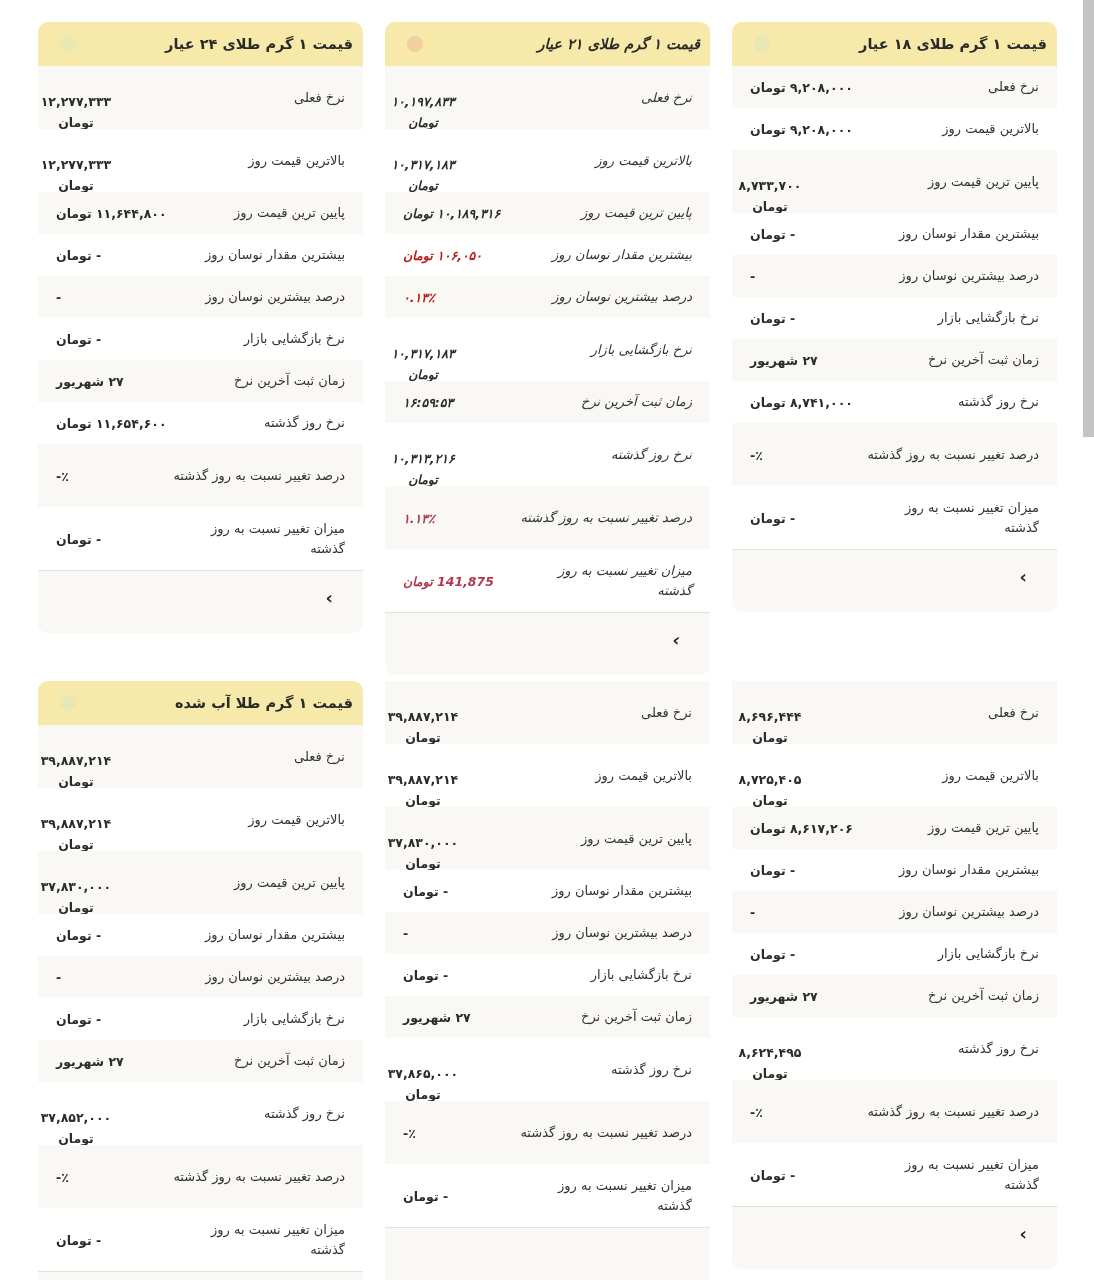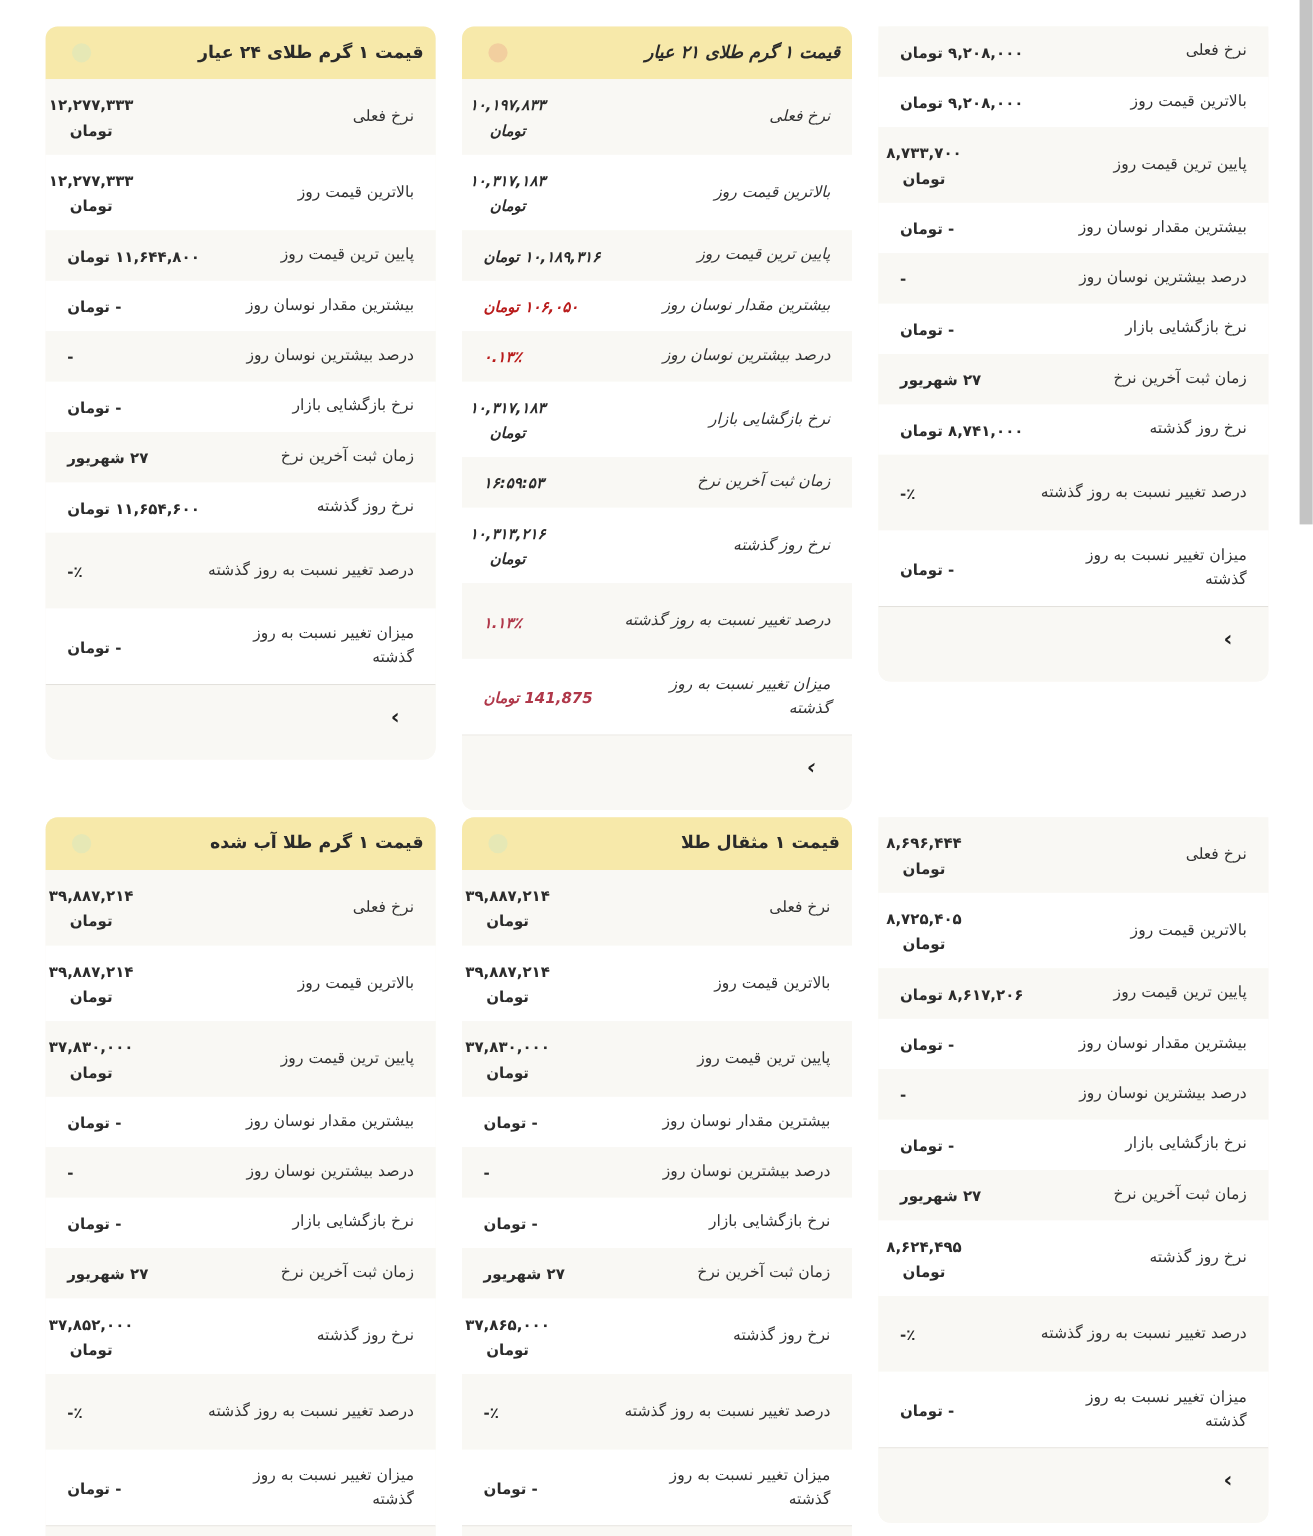--- a/index.html
+++ b/index.html
@@ -37,21 +37,21 @@
     padding-right:18px; box-sizing:border-box; line-height:20px;
     text-align:right;
   }
   .row-label.wrap { padding-right:18px; }
   .row-value {
     flex:1; font-size:12.5px; font-weight:bold; color:#2b2b2b;
     text-align:right; line-height:21px;
     padding-left:0;
     position:relative;
   }
-  .val-wrap { position:absolute; left:-4px; width:84px; text-align:center; direction:rtl; }
+  .val-wrap { position:absolute; left:-4px; width:84px; text-align:center; direction:rtl;margin-top:14px; }
   .val-single { position:absolute; left:18px; direction:rtl; white-space:nowrap; }
   .green { color:#b91c1c; }
   .red { color:#b0384a; }
   .card-footer {
     height:62px; border-top:1px solid #e3e1dc;
     background:#f9f8f4; border-radius:0 0 10px 10px;
     position:relative;
   }
   .chevron {
     position:absolute; right:30px; top:16px;
@@ -59,20 +59,24 @@
   }
   .scrollbar-thumb {
     position:absolute; right:0; top:0; width:11px; height:437px;
     background:#c4c4c4;
   }
 </style>
 </head>
 <body>
 
 <div class="card" style="left:732px; top:22px;">
+    <div class="card-header">
+      <span class="card-title">قیمت ۱ گرم طلای ۱۸ عیار</span>
+      <span class="status-dot" style="background:#e6e8b5"></span>
+    </div>
     <div class="rows">
       <div class="row odd">
         <div class="row-label">نرخ فعلی</div>
         <div class="row-value">
           <span class="val-single" style="top:-10px">۹,۲۰۸,۰۰۰ تومان</span>
         </div>
       </div>
       <div class="row even">
         <div class="row-label">بالاترین قیمت روز</div>
         <div class="row-value">
@@ -369,24 +373,20 @@
           <span class="val-single" style="top:-10px">- تومان</span>
         </div>
       </div>
     </div>
     <div class="card-footer">
       <span class="chevron">‹</span>
     </div>
   </div>
 
 <div class="card" style="left:385px; top:681px;">
-    <div class="card-header">
-      <span class="card-title">قیمت ۱ مثقال طلا</span>
-      <span class="status-dot" style="background:#e6e8b5"></span>
-    </div>
     <div class="rows">
       <div class="row odd tall">
         <div class="row-label">نرخ فعلی</div>
         <div class="row-value">
           <span class="val-wrap" style="top:-21px">
             <span style="display:block">۳۹,۸۸۷,۲۱۴</span>
             <span style="display:block">تومان</span>
           </span>
         </div>
       </div>

